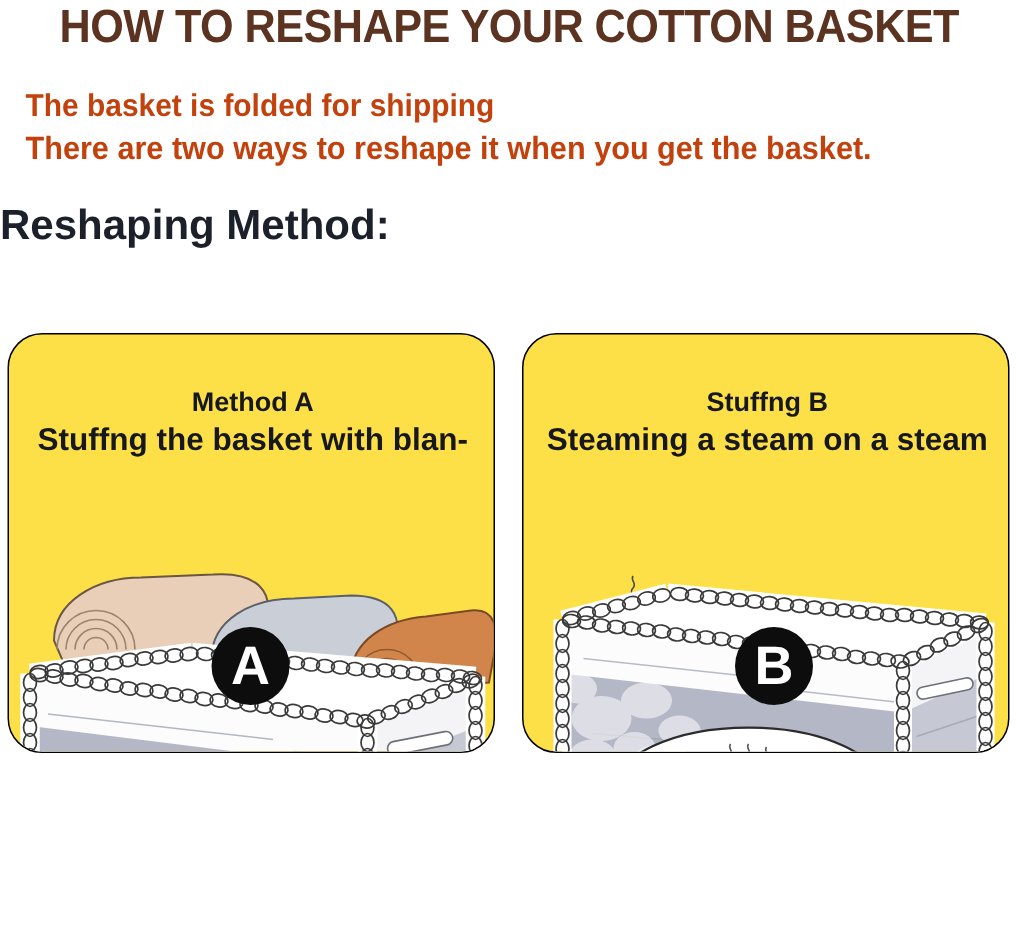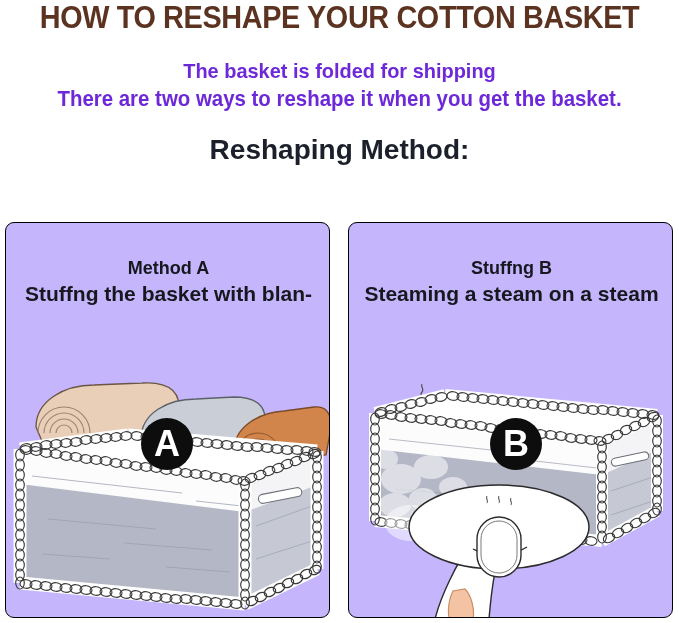--- a/index.html
+++ b/index.html
@@ -32,62 +32,62 @@
     transform: scaleX(0.93);
     transform-origin: center top;
     white-space: nowrap;
   }
 
   .subtitle-block {
     position: absolute;
     top: 57px;
     left: 0;
     width: 679px;
-    text-align: center;
-    color: #6d28d9;
+    text-align: left;
+    color: #c2410c;
   }
   .subtitle-line {
     font-family: "Liberation Sans", sans-serif;
     font-weight: 700;
     font-size: 21px;
     line-height: 28px;
     white-space: nowrap;
     transform: scaleX(0.95);
   }
   .subtitle-line.l2 { font-size: 21.5px; }
 
   .section-heading {
     position: absolute;
     top: 133px;
     left: 0;
     width: 679px;
-    text-align: center;
+    text-align: left;
     color: #1b202b;
     font-family: "Liberation Sans", sans-serif;
     font-weight: 700;
     font-size: 28px;
     line-height: 34px;
   }
 
   
   .panels {
     position: absolute;
     top: 222px;
     left: 0;
     width: 679px;
     height: 400px;
   }
   .panel {
     position: absolute;
     top: 0;
     width: 325px;
-    height: 396px;
+    height: 280px;
     border: 1.6px solid #000000;
-    border-radius: 9px;
-    background: #c4b5fd;
+    border-radius: 23px;
+    background: #fde047;
     box-sizing: border-box;
     overflow: hidden;
   }
   .panel.a { left: 5px; }
   .panel.b { left: 348px; }
 
   .badge {
     position: absolute;
     top: 196px;
     width: 52px;

